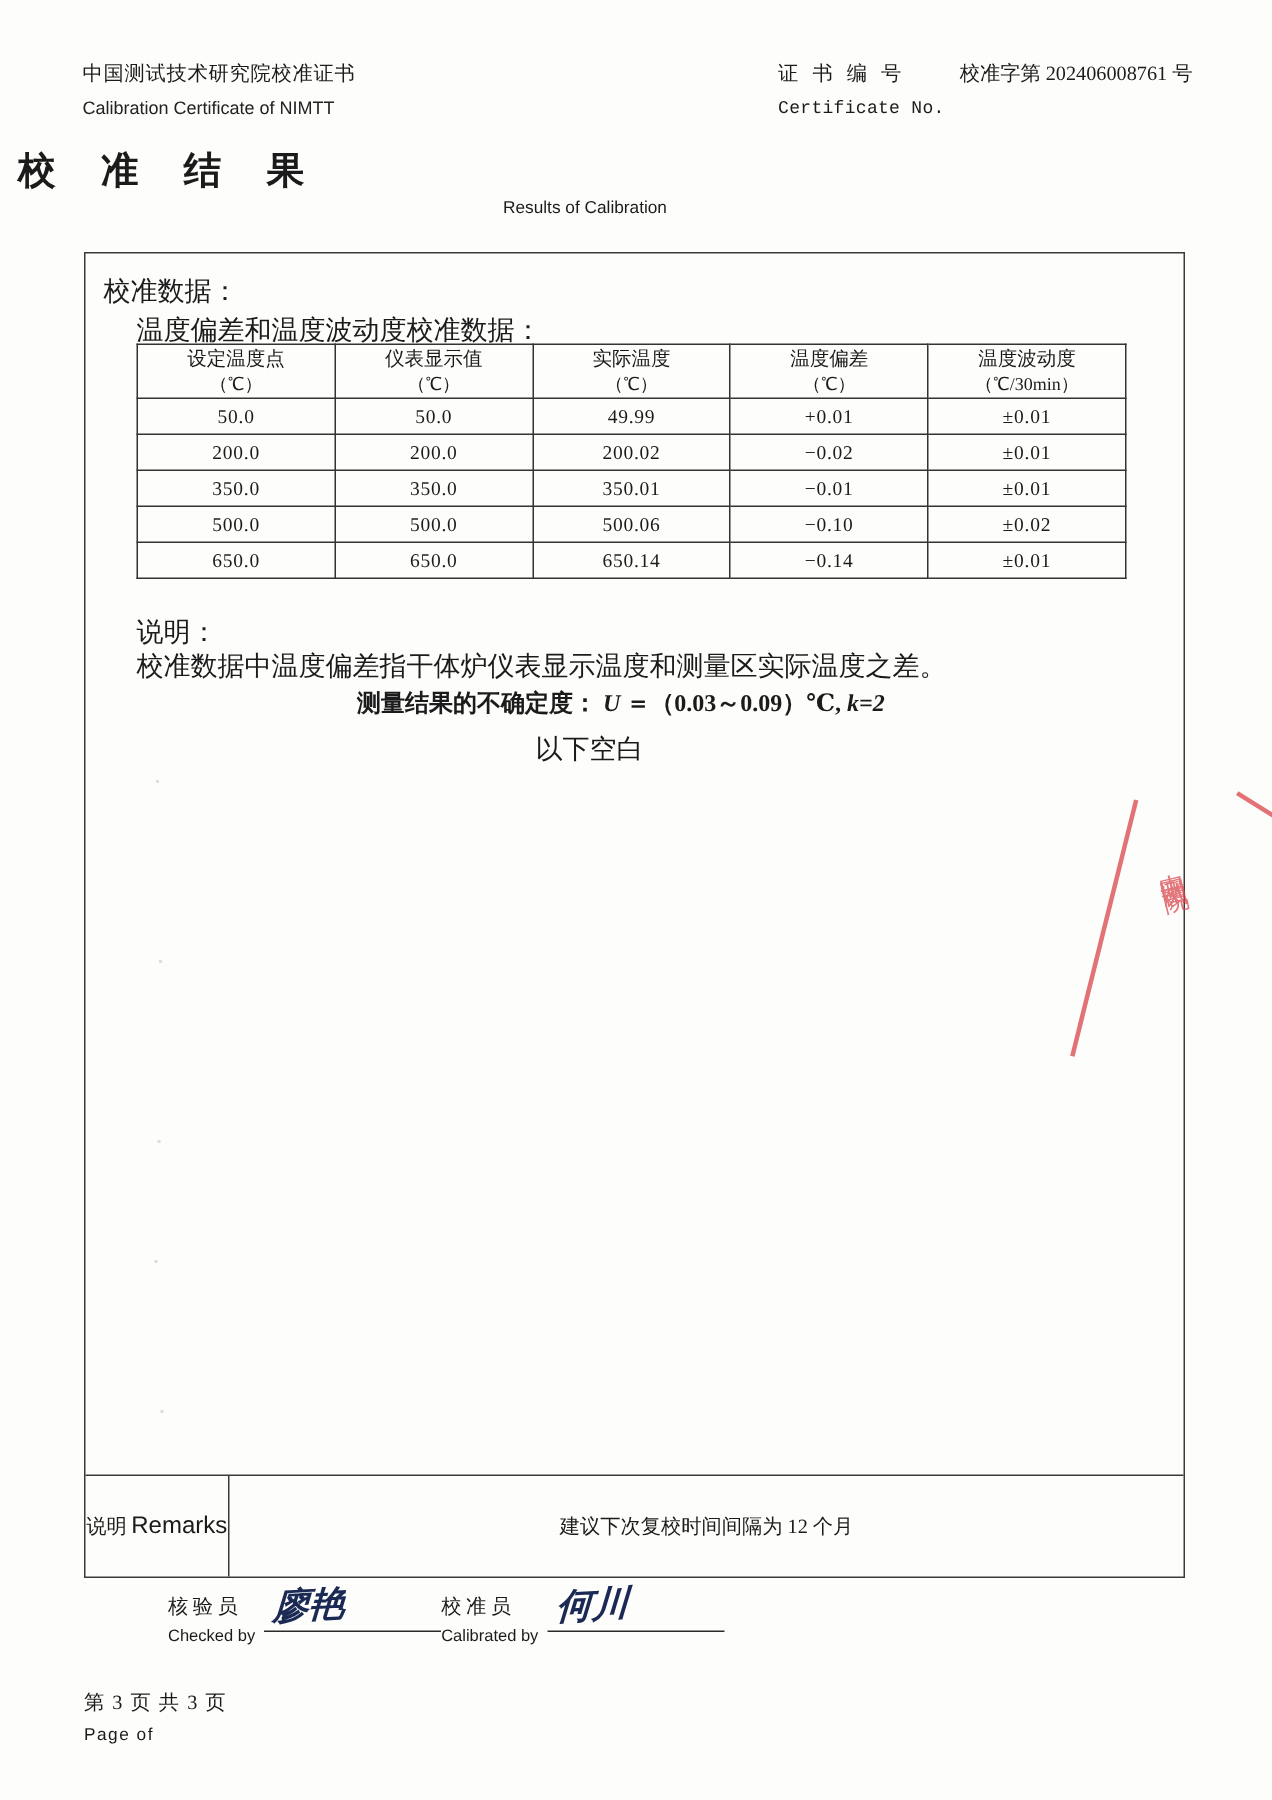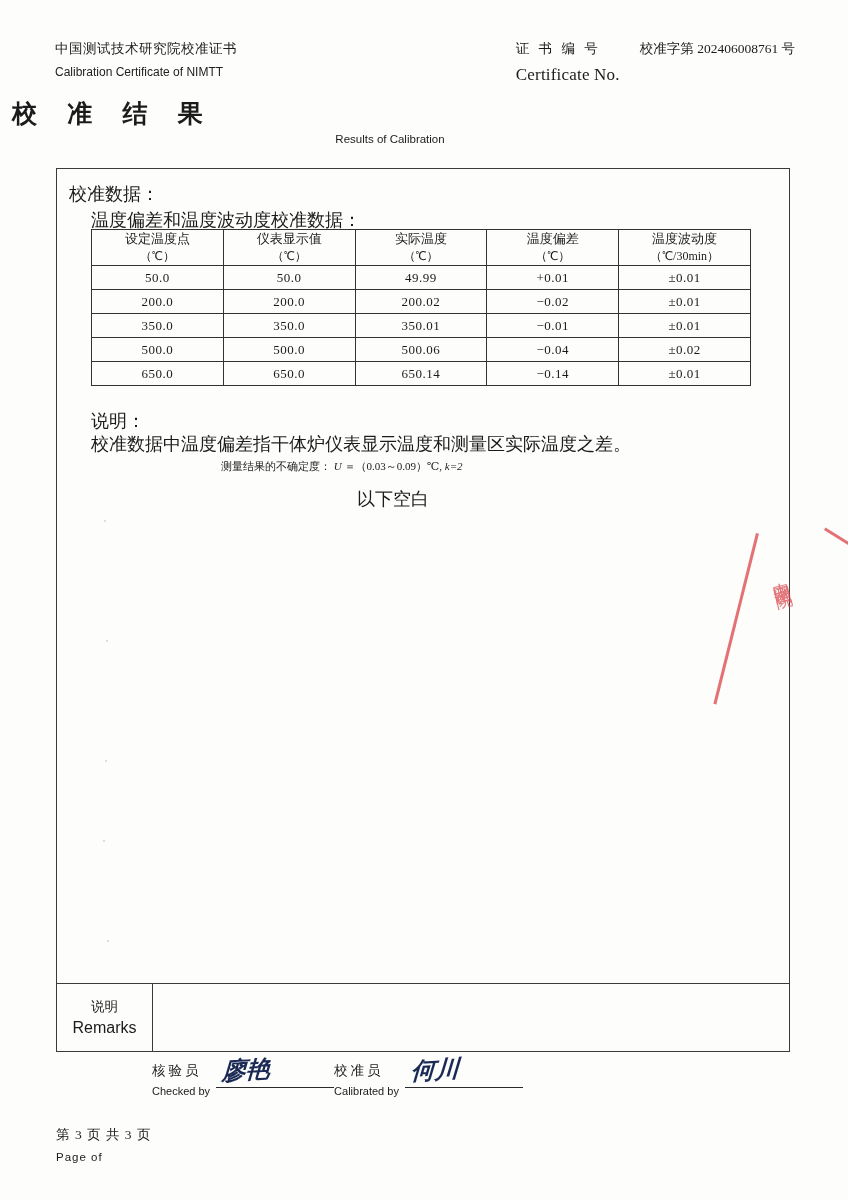--- a/index.html
+++ b/index.html
@@ -38,29 +38,29 @@
   }
   .hdr-left-en {
     font-size: 12px;
     font-family: "Liberation Sans", sans-serif;
     margin-top: 7px;
     color: #222;
   }
   .hdr-right {
     display: flex;
     align-items: flex-start;
-    gap: 20px;
+    gap: 10px;
   }
   .hdr-right-label-cn {
     font-size: 13.5px;
     letter-spacing: 3px;
   }
   .hdr-right-label-en {
-    font-size: 17px;
-    font-family: Liberation Serif, serif;
+    font-size: 12px;
+    font-family: Liberation Mono, monospace;
     margin-top: 7px;
     letter-spacing: .2px;
   }
   .hdr-right-value {
     font-size: 13.5px;
     white-space: nowrap;
   }
 
   
   .title-cn {
@@ -92,21 +92,21 @@
   }
 
   .sec-label {
     position: absolute;
     font-size: 18px;
   }
   #lbl-calibration-data { left: 12px; top: 13px; }
   #lbl-subtitle { left: 34px; top: 39px; }
   #lbl-note-title { left: 34px; top: 240px; }
   #lbl-note-text { left: 34px; top: 263px; }
-  #lbl-uncertainty { left: 164px; top: 290px; font-size: 11px; }
+  #lbl-uncertainty { left: 181px; top: 290px; font-size: 16px; font-weight: bold; }
   #lbl-uncertainty .ital { font-family: "Liberation Serif", serif; font-style: italic; }
   #lbl-blank { left: 300px; top: 318px; }
 
   
   table.data {
     position: absolute;
     left: 34px; top: 60px;
     width: 660px;
     border-collapse: collapse;
     table-layout: fixed;
@@ -135,21 +135,21 @@
     height: 68px;
     border-top: 1px solid #3a3a3a;
     box-sizing: border-box;
     display: flex;
   }
   .remarks-label {
     width: 96px;
     border-right: 1px solid #3a3a3a;
     box-sizing: border-box;
     display: flex;
-    flex-direction: column;
+    flex-direction: row;
     align-items: center;
     justify-content: center;
     gap: 3px;
   }
   .remarks-label .cn { font-size: 13.5px; }
   .remarks-label .en { font-size: 16px; font-family: "Liberation Sans", sans-serif; }
   .remarks-body {
     flex: 1;
     display: flex;
     align-items: center;
@@ -158,21 +158,21 @@
   }
 
   
   .signatures {
     position: absolute;
     left: 56px; top: 1062px;
     width: 734px;
     display: flex;
   }
   .sig-block { display: flex; align-items: flex-start; }
-  .sig-block.checked { margin-left: 96px; }
+  .sig-block.checked { margin-left: 56px; }
   .sig-block.calibrated { }
   .sig-labels { }
   .sig-cn { font-size: 13.5px; letter-spacing: 3px; }
   .sig-en { font-size: 11px; font-family: "Liberation Sans", sans-serif; margin-top: 5px; }
   .sig-line {
     width: 118px;
     margin-left: 6px;
     border-bottom: 1px solid #2a2a2a;
     height: 25px;
     position: relative;
@@ -321,21 +321,21 @@
           <td class="num">350.0</td>
           <td class="num">350.0</td>
           <td class="num">350.01</td>
           <td class="num">−0.01</td>
           <td class="num">±0.01</td>
         </tr>
         <tr>
           <td class="num">500.0</td>
           <td class="num">500.0</td>
           <td class="num">500.06</td>
-          <td class="num">−0.04</td>
+          <td class="num">−0.10</td>
           <td class="num">±0.02</td>
         </tr>
         <tr>
           <td class="num">650.0</td>
           <td class="num">650.0</td>
           <td class="num">650.14</td>
           <td class="num">−0.14</td>
           <td class="num">±0.01</td>
         </tr>
       </tbody>
@@ -351,20 +351,21 @@
       <span class="ital">k=2</span>
     </div>
 
     <div class="sec-label" id="lbl-blank">以下空白</div>
 
     <div class="remarks">
       <div class="remarks-label">
         <div class="cn">说明</div>
         <div class="en">Remarks</div>
       </div>
+      <div class="remarks-body">建议下次复校时间间隔为 12 个月</div>
     </div>
   </div>
 
   <div class="signatures">
     <div class="sig-block checked">
       <div class="sig-labels">
         <div class="sig-cn">核验员</div>
         <div class="sig-en">Checked by</div>
       </div>
       <div class="sig-line">

